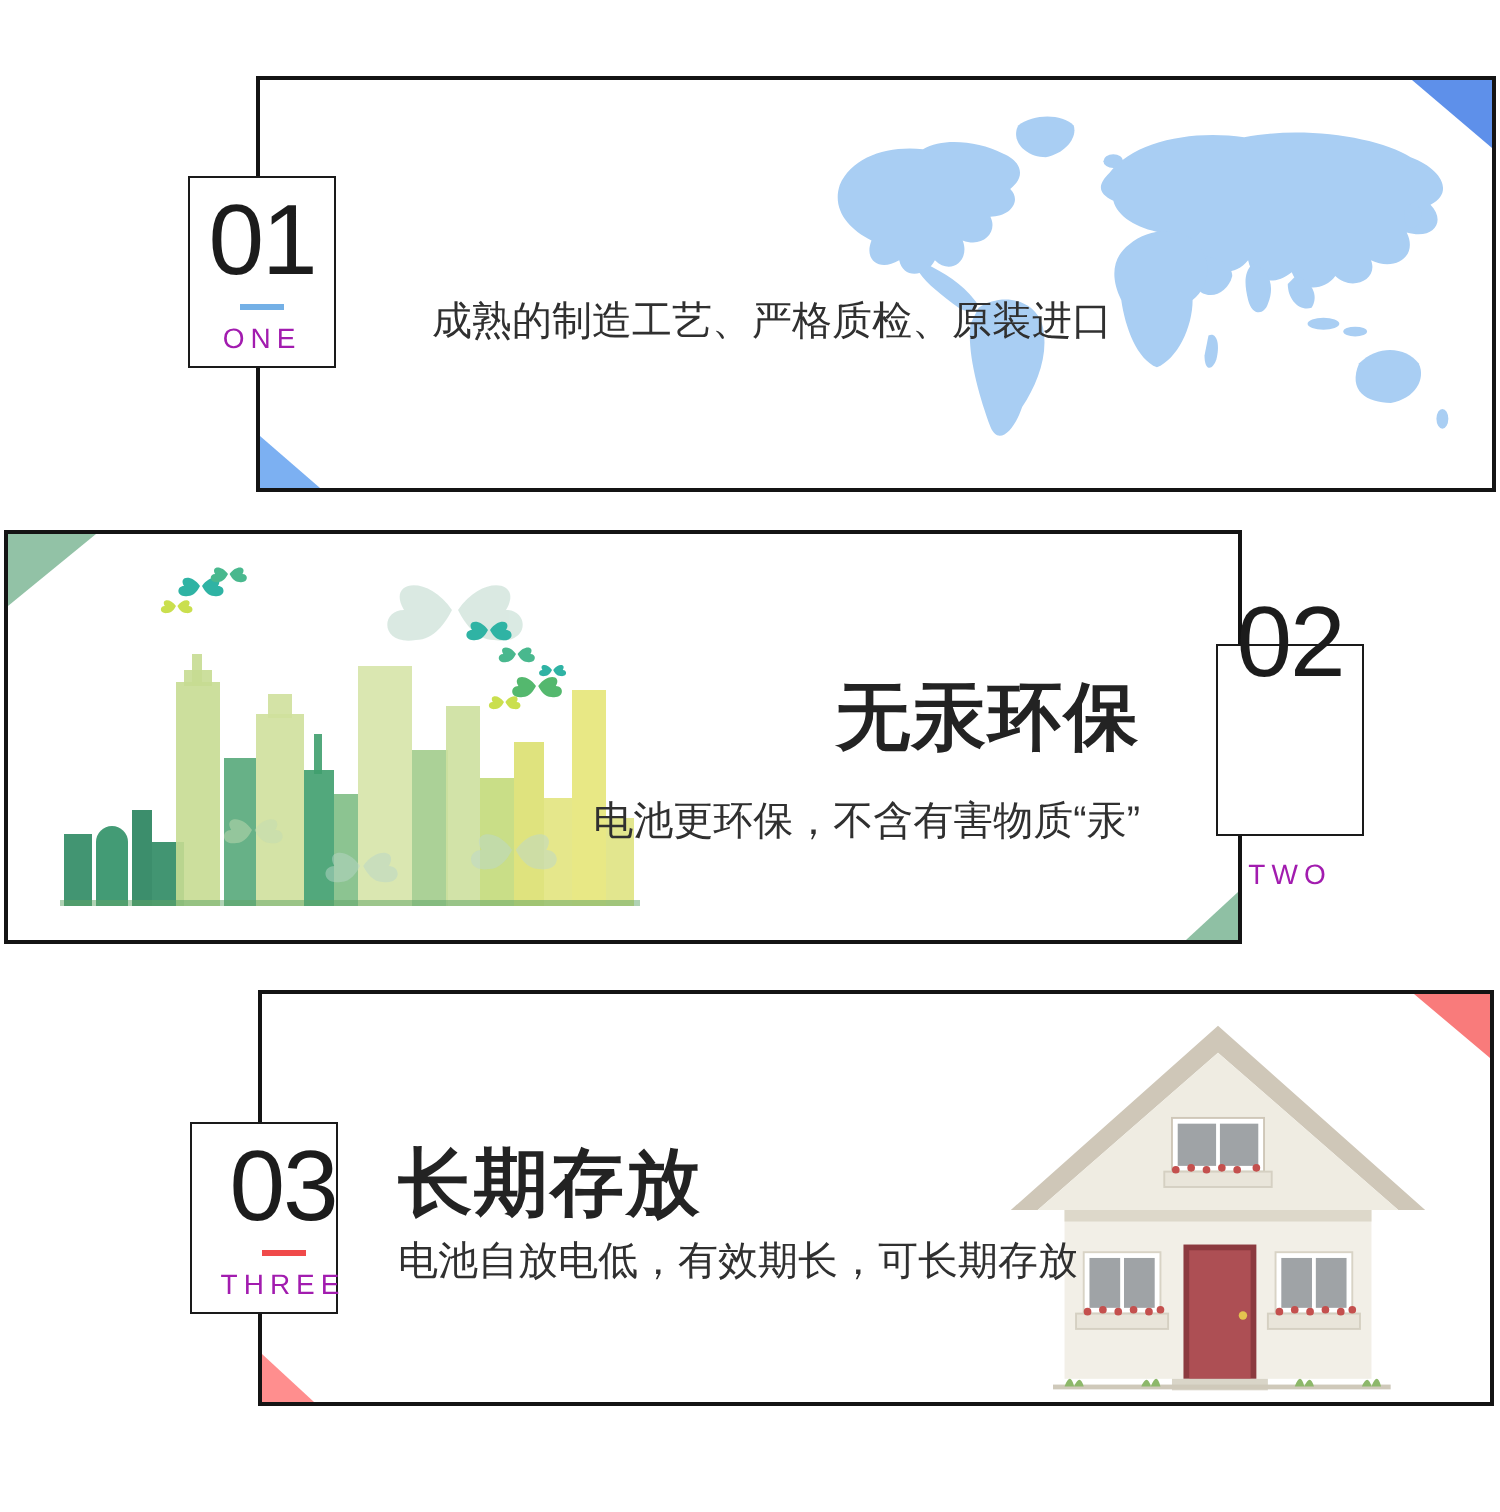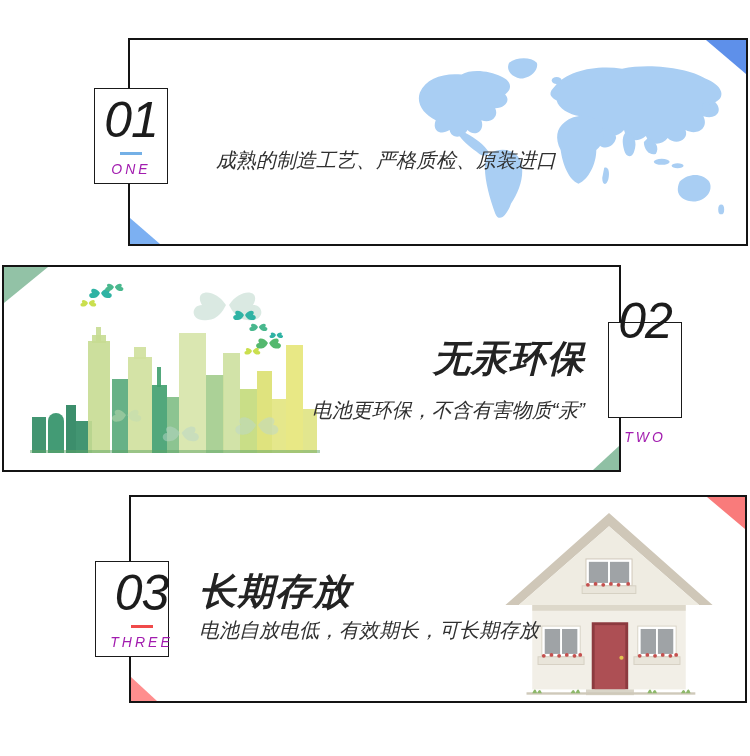--- a/index.html
+++ b/index.html
@@ -1,19 +1,19 @@
 <!DOCTYPE html>
 <html><head>
 <meta charset="utf-8">
 <style>
   * { margin:0; padding:0; box-sizing:border-box; }
   html,body { background:#ffffff; }
   .canvas {
     position:relative; width:750px; height:756px; background:#ffffff;
-    font-family:"Liberation Sans", sans-serif; overflow:hidden;font-style:italic;
+    font-family:"Liberation Sans", sans-serif; overflow:hidden;
   }
   .box { position:absolute; border:2px solid #141414; background:#ffffff; }
   .box1 { left:128px; top:38px;  width:620px; height:208px; }
   .box2 { left:2px;   top:265px; width:619px; height:207px; }
   .box3 { left:129px; top:495px; width:618px; height:208px; }
 
   .corner { position:absolute; }
   .tr { top:0; right:0;  clip-path:polygon(0 0,100% 0,100% 100%); }
   .tl { top:0; left:0;   clip-path:polygon(0 0,100% 0,0 100%); }
   .bl { bottom:0; left:0;  clip-path:polygon(0 0,0 100%,100% 100%); }
@@ -29,21 +29,21 @@
   .badge3 { left:95px;  top:561px;padding-left:19px; }
   .badge-number { font-size:50px; line-height:1; color:#1c1c1c; letter-spacing:-1px; }
   .badge-line { width:22px; height:3px; margin:7px 0 6px 0; }
   .badge-word { font-size:14px; letter-spacing:3px; color:#a21caf; }
 
   .sec-title { position:absolute; z-index:3; font-size:37px; font-weight:600; color:#232323; letter-spacing:1px; white-space:nowrap; }
   .sec-sub   { position:absolute; z-index:3; font-size:20px; font-weight:500; color:#303030; white-space:nowrap; }
 
   .t1 { left:198px; top:96px; }
   .s1 { left:216px; top:147px; }
-  .sec2-text { position:absolute; z-index:3; left:240px; top:334px; width:330px; text-align:right;margin-left:15px; }
+  .sec2-text { position:absolute; z-index:3; left:240px; top:334px; width:330px; text-align:right; }
   .sec2-text .title { font-size:37px; font-weight:600; color:#232323; letter-spacing:1px; }
   .sec2-text .sub   { font-size:20px; font-weight:500; color:#303030; margin-top:13px; white-space:nowrap; }
   .t3 { left:199px; top:567px; }
   .s3 { left:199px; top:617px; }
 
   .illus { position:absolute; z-index:1; }
   .map-illus     { left:406px; top:50px;  width:337px; height:188px; }
   .city-illus    { left:30px;  top:281px; width:290px; height:173px; }
   .house-illus   { left:502px; top:511px; width:214px; height:188px; }
 </style>

